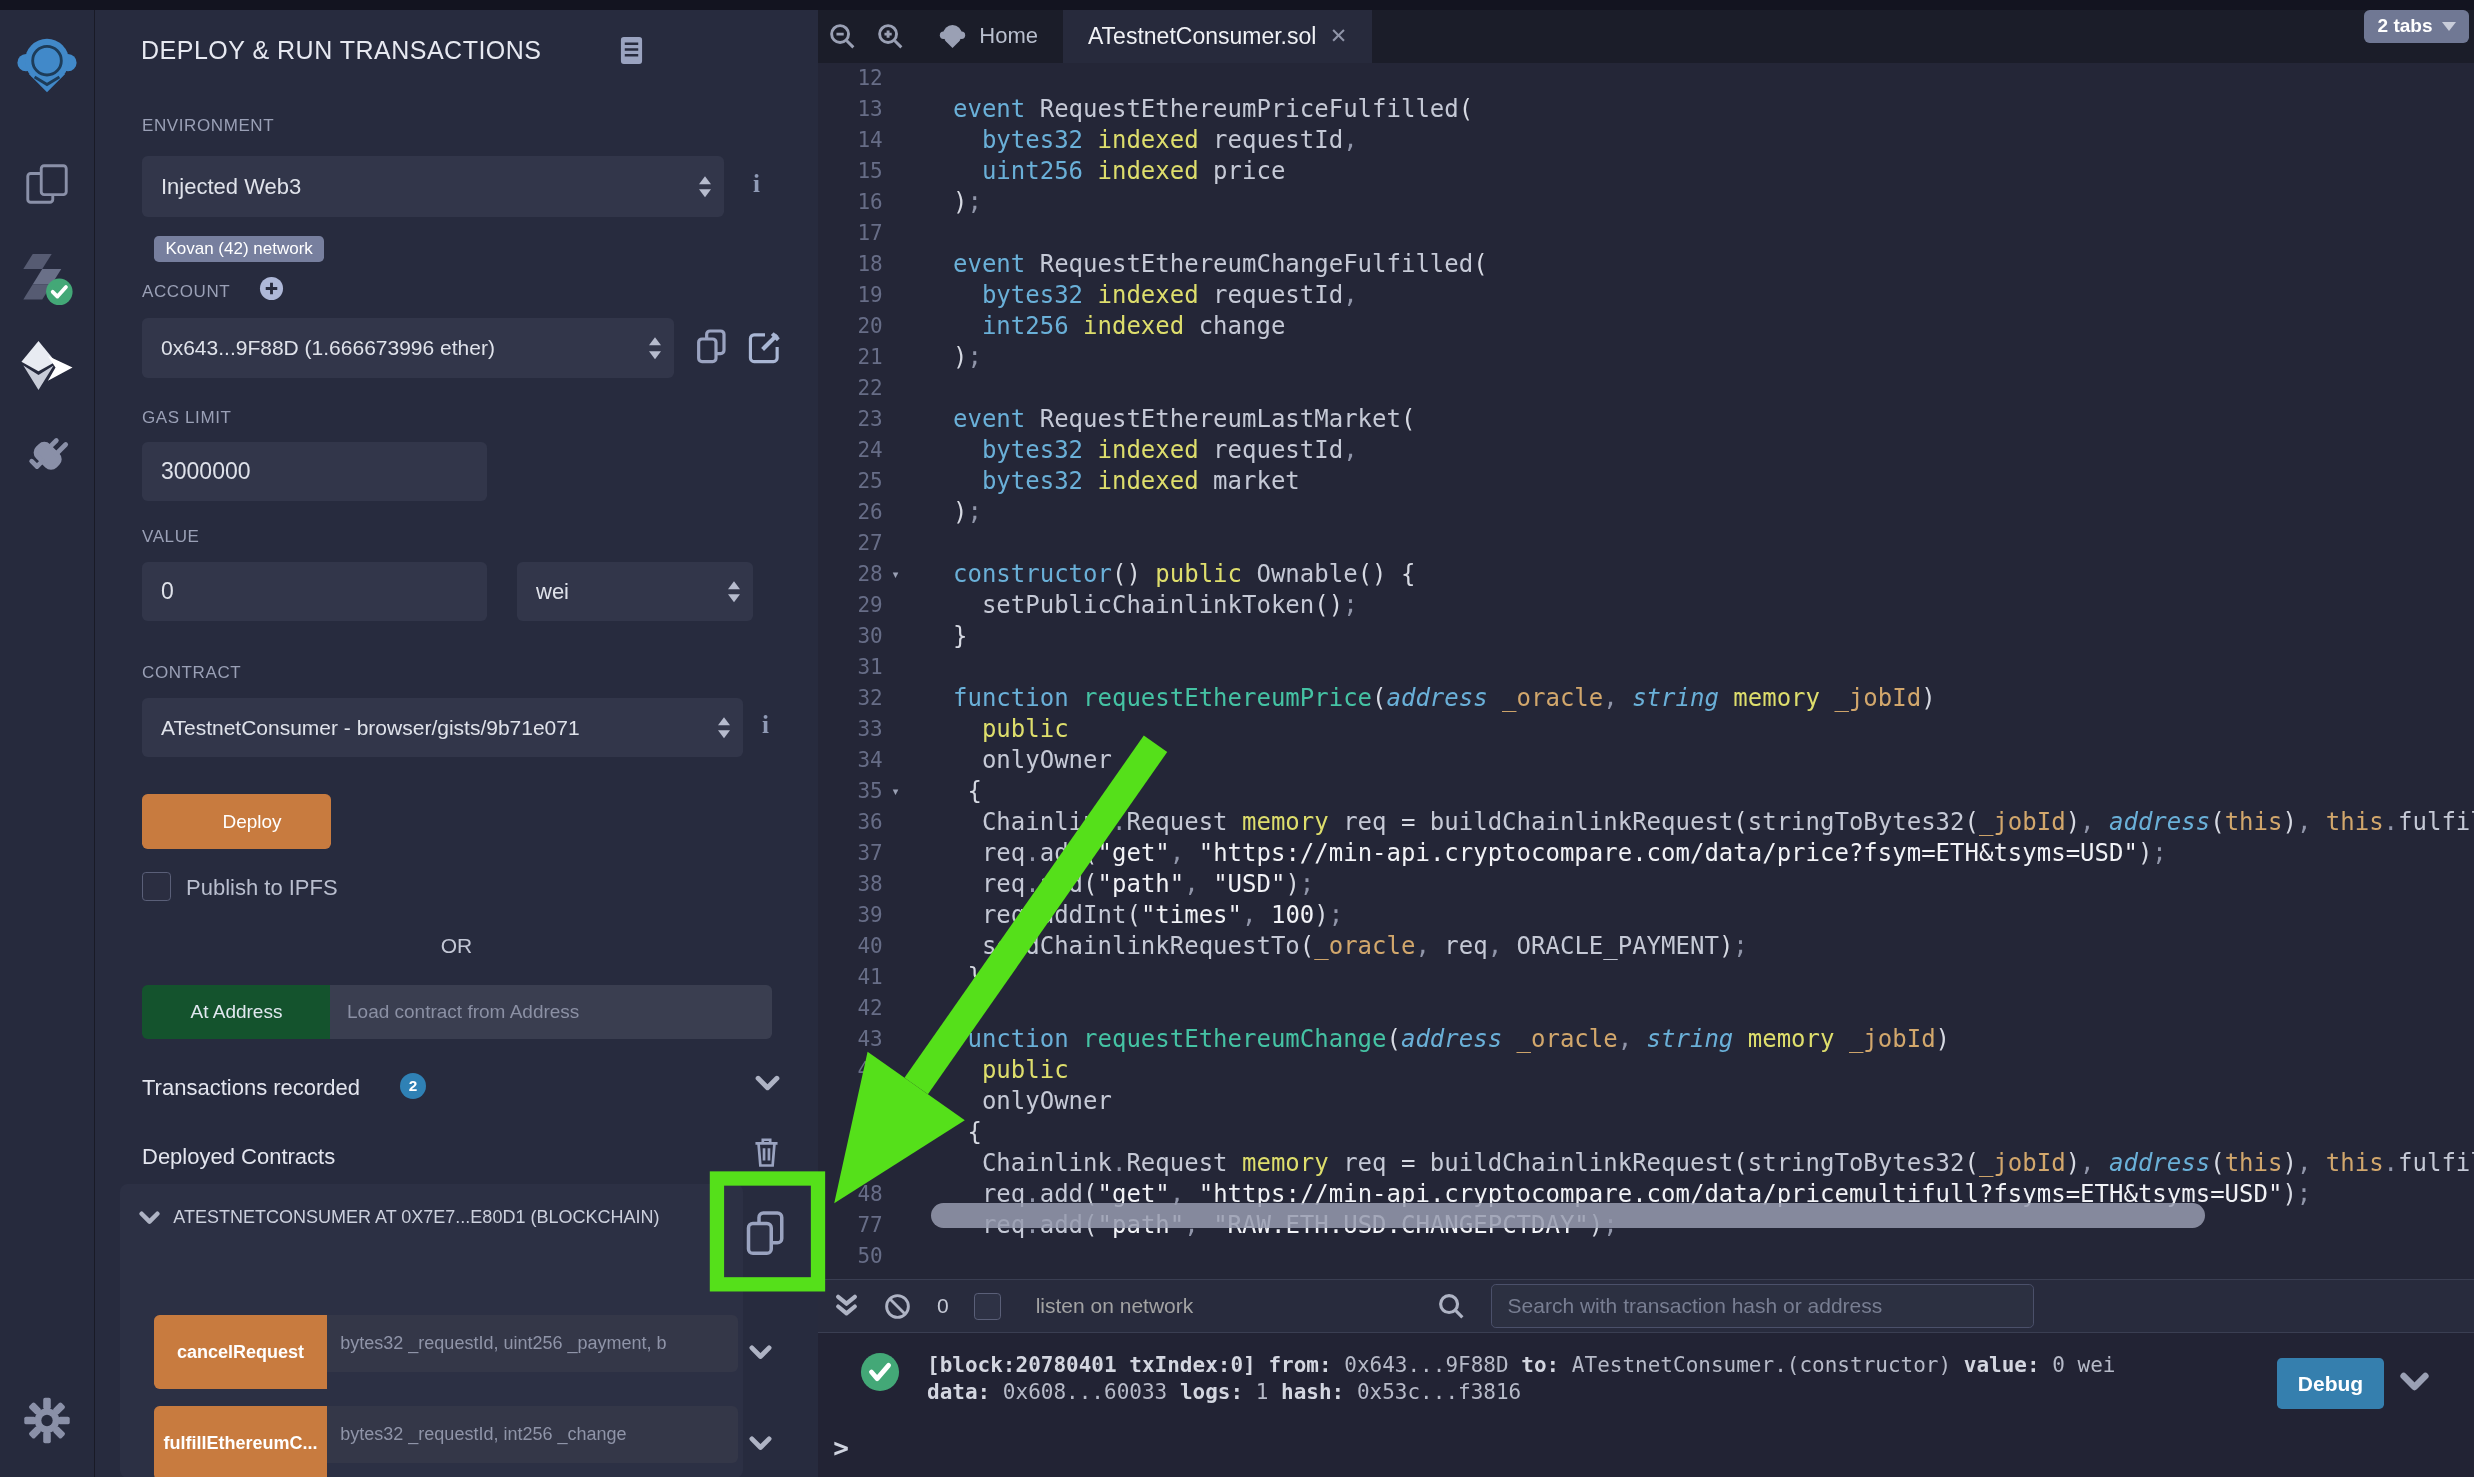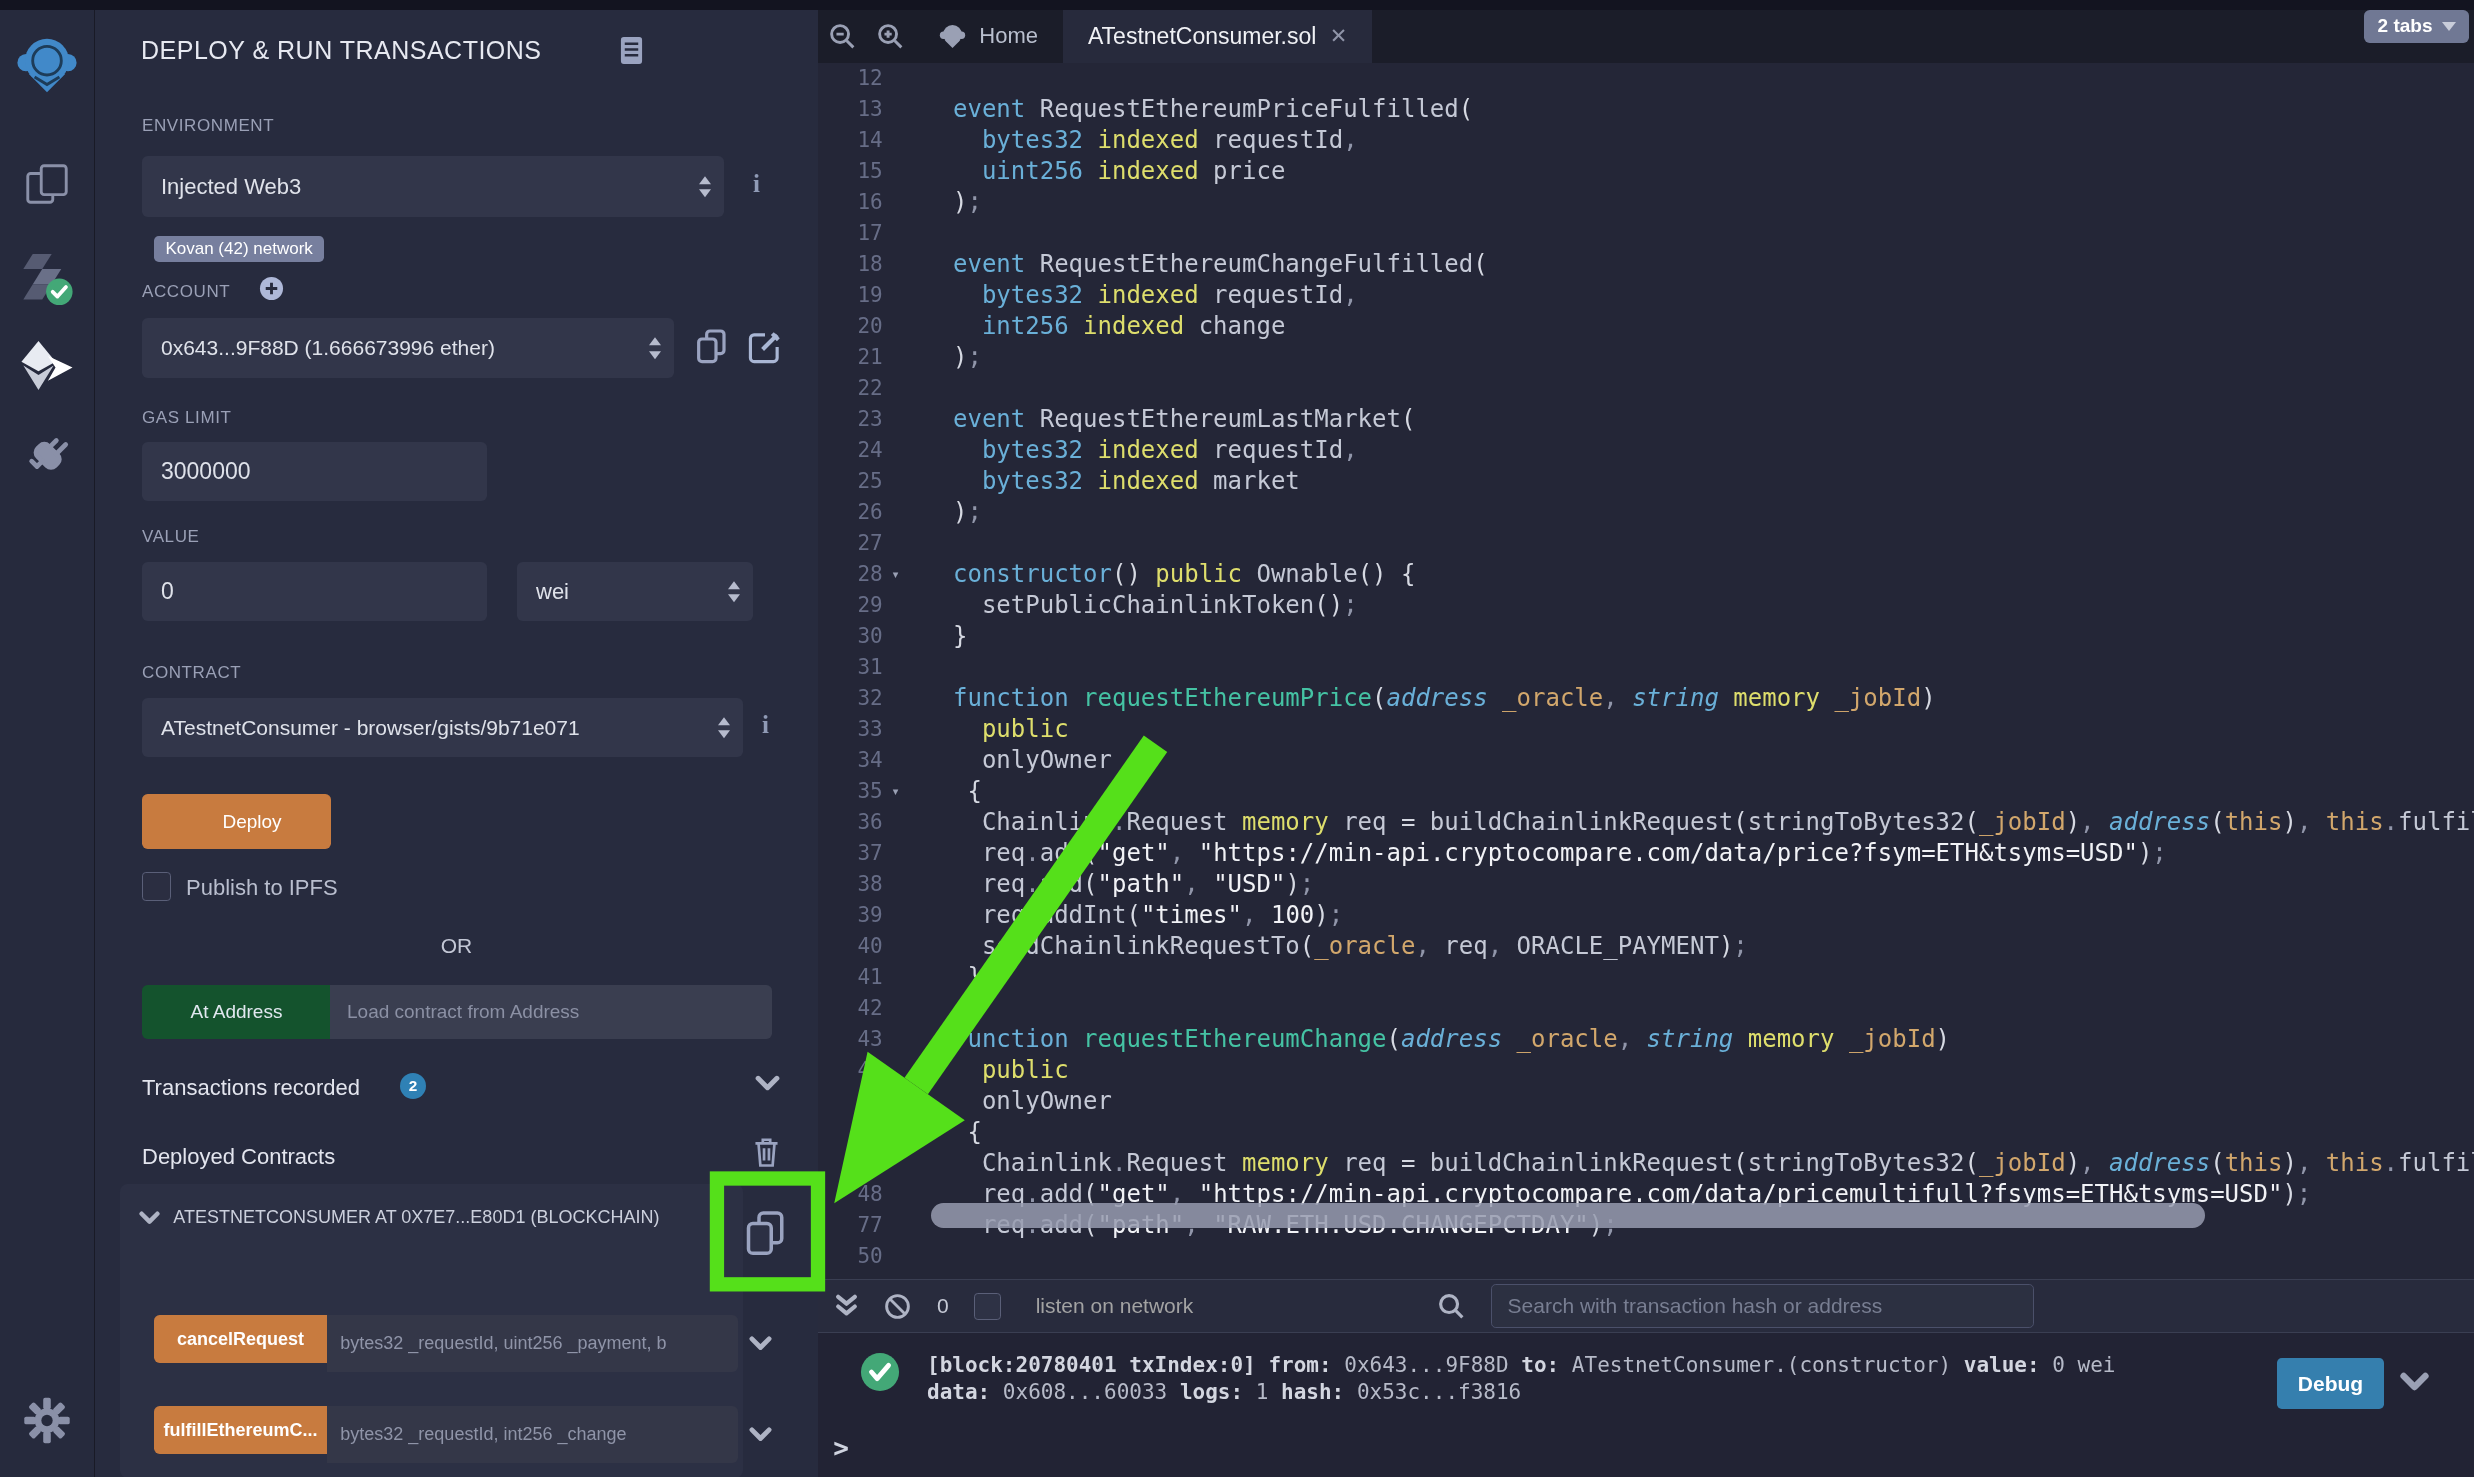--- a/index.html
+++ b/index.html
@@ -37,21 +37,21 @@
                 border:none; border-radius:0 5.7px 5.7px 0; color:#c7ccd9; font-size:19px; padding:0 17px; }
   .ataddr-inp::placeholder { color:#8b90a4; }
   .row-title { position:absolute; color:#e3e5ee; font-size:22px; }
   .count-badge { position:absolute; width:26px; height:26px; border-radius:50%; background:#2f81b5; color:#fff;
                  font-size:15.3px; font-weight:bold; display:flex; align-items:center; justify-content:center; }
   .chev { color:#aeb3c4; }
   .card { position:absolute; left:25px; top:1184px; width:623px; height:294px; background:#2c3044; border-radius:7.6px; }
   .card-head { position:absolute; left:19px; top:23px; width:572px; display:flex; align-items:center; gap:13.3px; }
   .card-head .nm { font-size:18px; color:#ccd0dd; white-space:nowrap; overflow:hidden; width:520px; }
   .fnrow { position:absolute; left:34px; display:flex; }
-  .fnrow .fbtn { width:173px; height:48px; background:#c87b3f; border:none; border-radius:5.7px 0 0 5.7px;
+  .fnrow .fbtn { width:173px; height:74px; background:#c87b3f; border:none; border-radius:5.7px 0 0 5.7px;
                  color:#fff; font-size:18px; font-weight:bold; }
   .fnrow .fparam { width:236px; height:57px; background:#343748; border-radius:0 5.7px 5.7px 0; color:#8f94a8;
                    font-size:18px; display:flex; align-items:center; padding:0 13.3px; white-space:nowrap; overflow:hidden; width:411px; }
   .fnrow .fchev { margin-left:11.4px; align-self:center; }
 
   
   .main { position:absolute; left:818px; top:0; width:1657px; height:1478px; background:#242637; }
   .tabbar { position:absolute; left:0; top:9.5px; width:1657px; height:53px; background:#1b1d29; display:flex; align-items:stretch; }
   .tb-ic { display:flex; align-items:center; color:#9aa0b4; padding:0 9.5px; }
   .tab { display:flex; align-items:center; gap:13.3px; padding:0 25px; font-size:22px; color:#b9bfce; }

